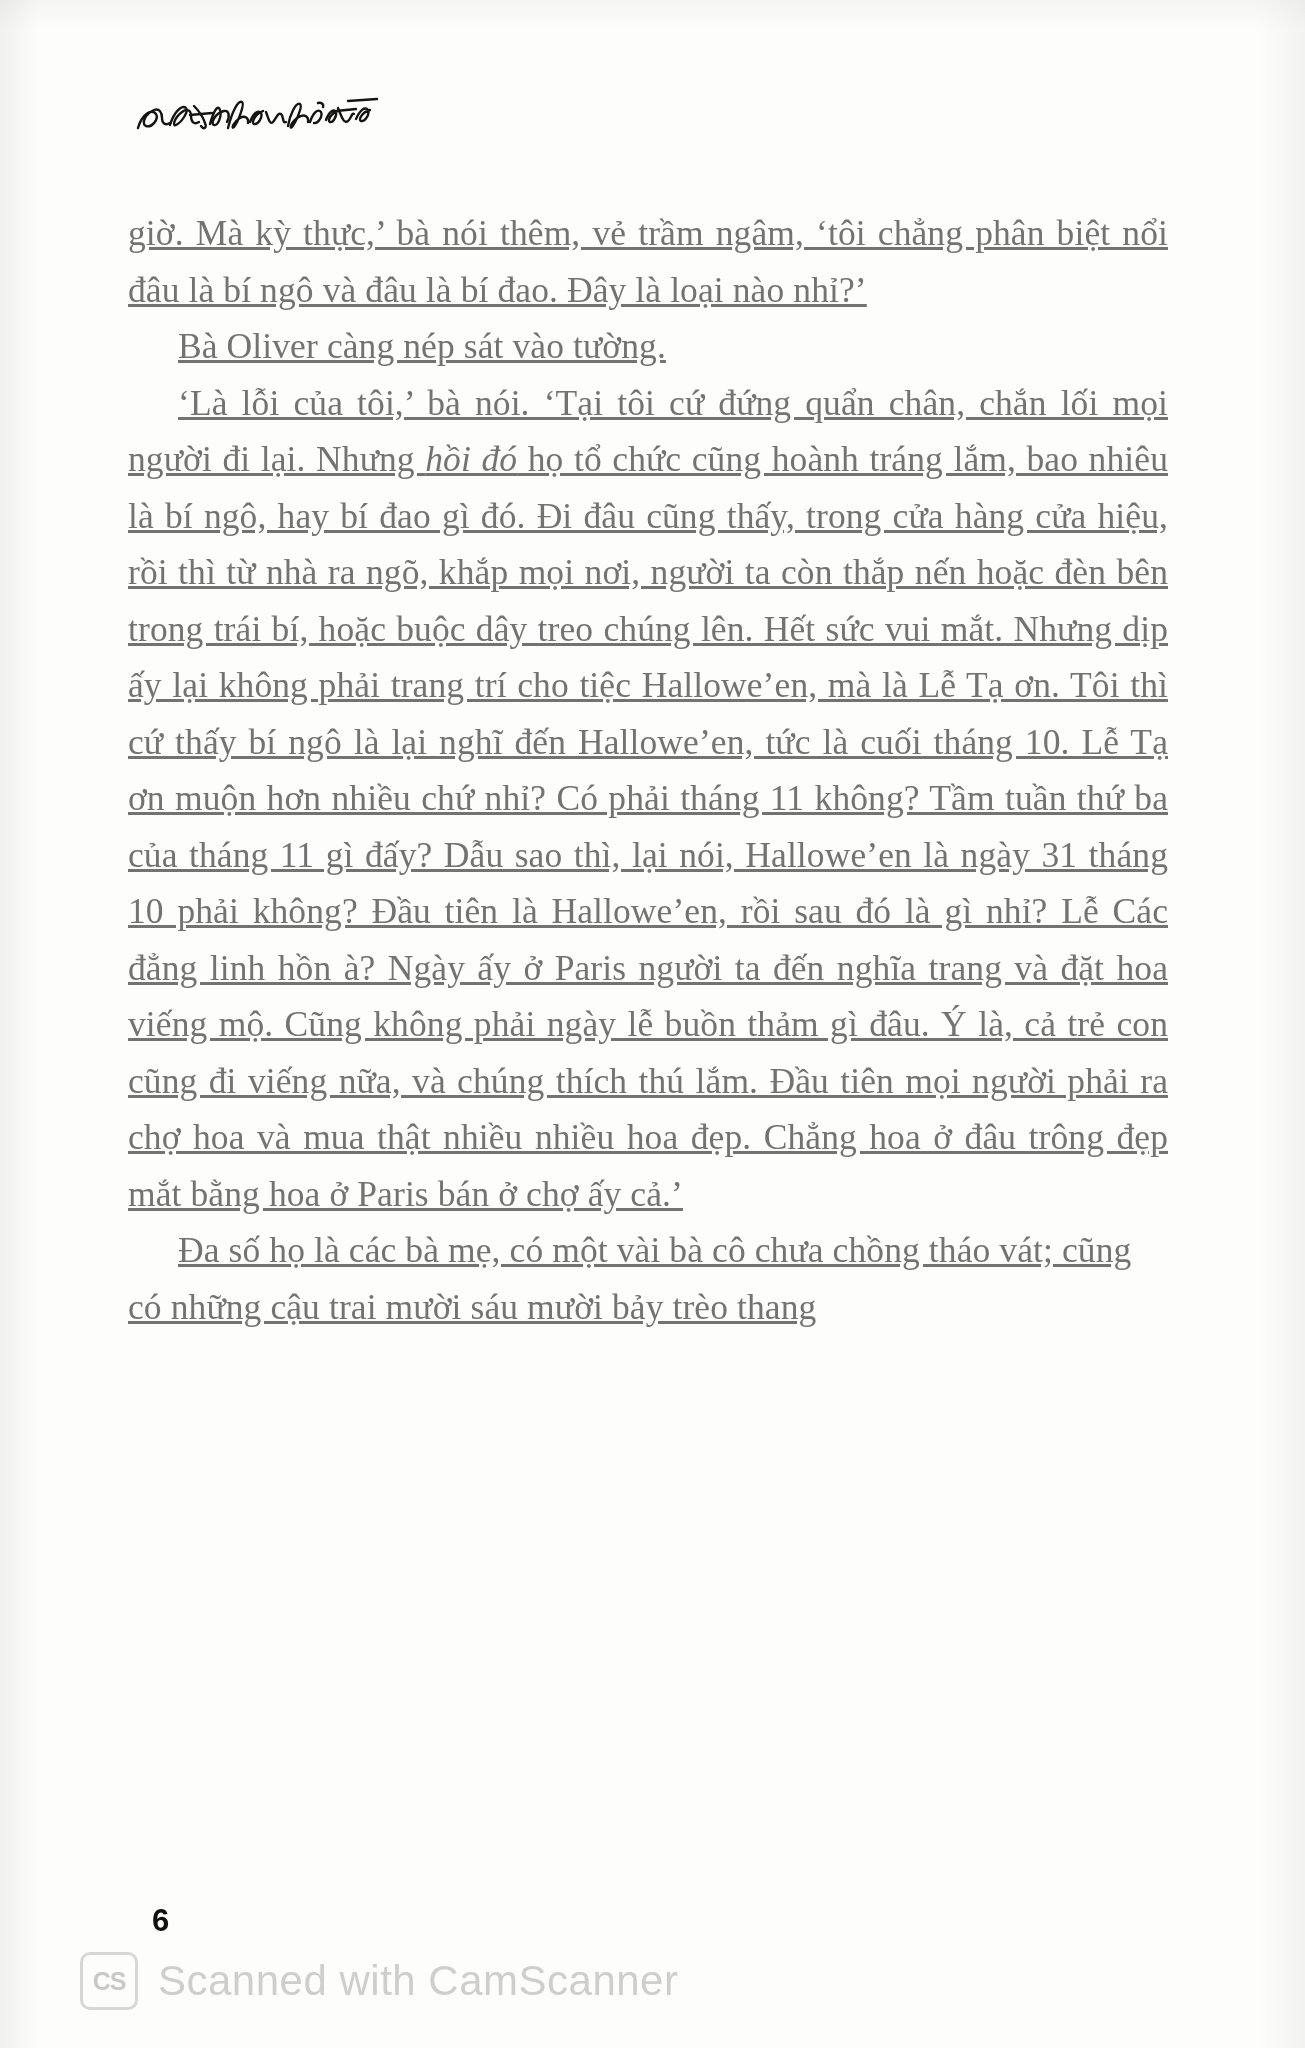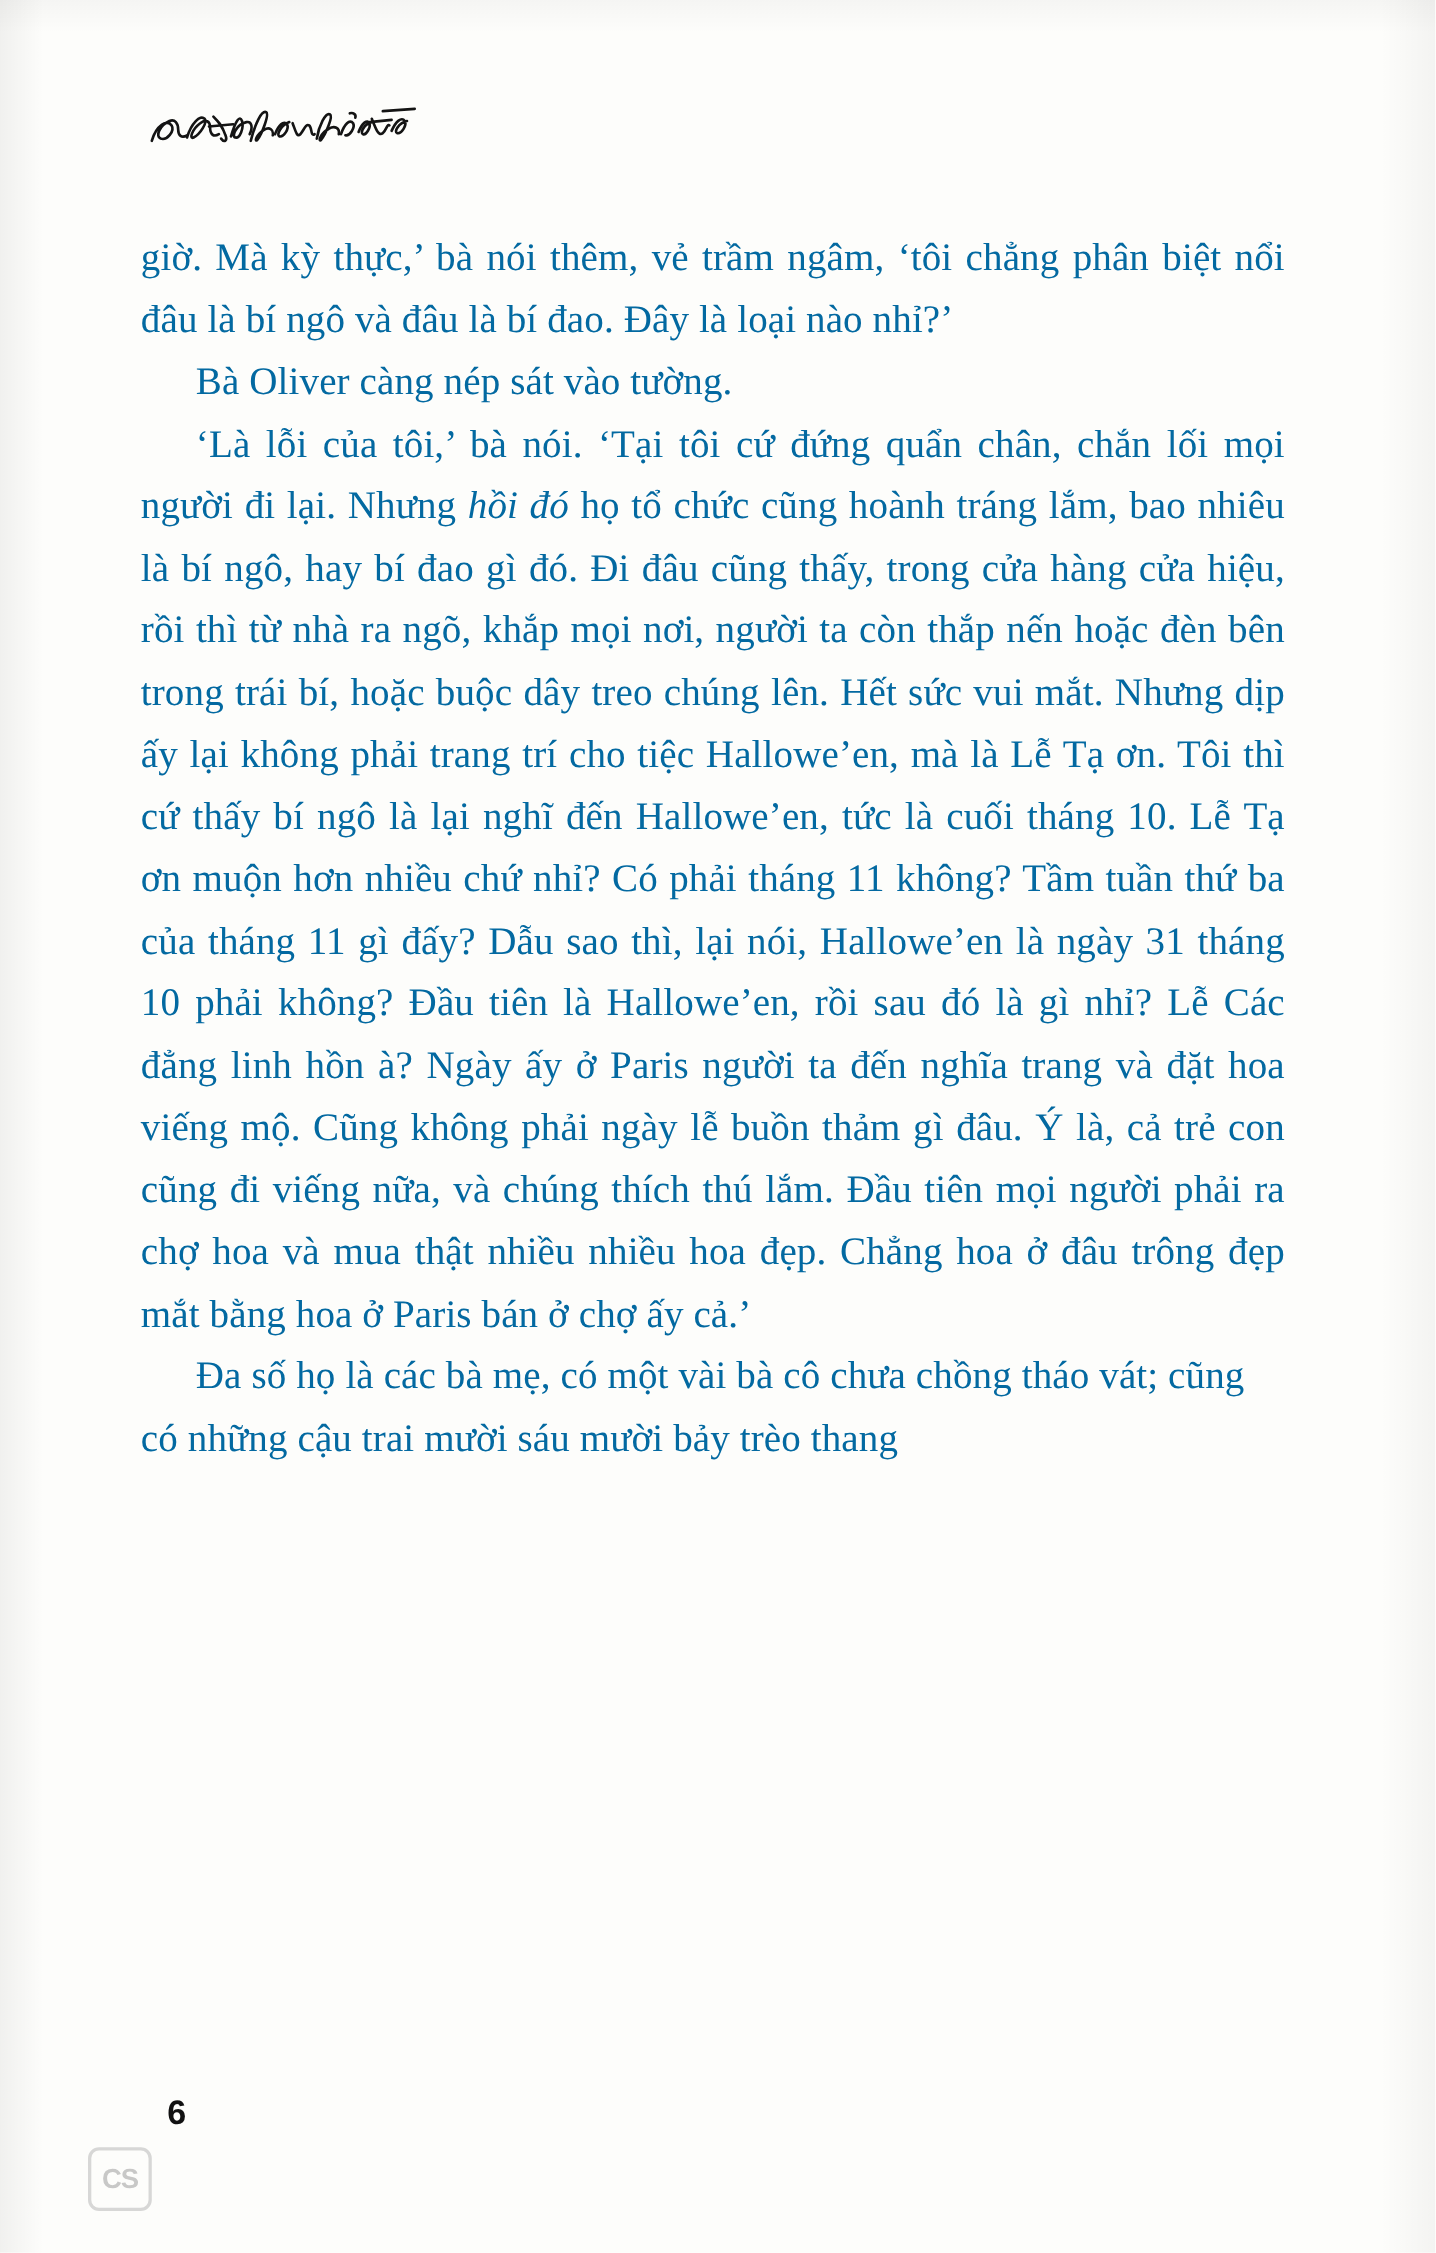--- a/index.html
+++ b/index.html
@@ -48,21 +48,22 @@
   .body-text {
     position: absolute;
     left: 128px;
     top: 205px;
     width: 1040px;
     font-size: 35.5px;
     line-height: 56.5px;
     text-align: justify;
     text-justify: inter-word;
     letter-spacing: 0.1px;
-    color: #0369a1;
+    color: #737373;
+    text-decoration: underline;
   }
 
   .body-text p {
     margin: 0;
     text-indent: 0;
   }
   .body-text p.indent {
     text-indent: 50px;
   }
   .body-text p:last-child {
@@ -144,15 +145,16 @@
     <p class="p0">giờ. Mà kỳ thực,’ bà nói thêm, vẻ trầm ngâm, ‘tôi chẳng phân biệt nổi đâu là bí ngô và đâu là bí đao. Đây là loại nào nhỉ?’</p>
     <p class="p2 indent">Bà Oliver càng nép sát vào tường.</p>
     <p class="p3 indent">‘Là lỗi của tôi,’ bà nói. ‘Tại tôi cứ đứng quẩn chân, chắn lối mọi người đi lại. Nhưng <em>hồi đó</em> họ tổ chức cũng hoành tráng lắm, bao nhiêu là bí ngô, hay bí đao gì đó. Đi đâu cũng thấy, trong cửa hàng cửa hiệu, rồi thì từ nhà ra ngõ, khắp mọi nơi, người ta còn thắp nến hoặc đèn bên trong trái bí, hoặc buộc dây treo chúng lên. Hết sức vui mắt. Nhưng dịp ấy lại không phải trang trí cho tiệc Hallowe’en, mà là Lễ Tạ ơn. Tôi thì cứ thấy bí ngô là lại nghĩ đến Hallowe’en, tức là cuối tháng 10. Lễ Tạ ơn muộn hơn nhiều chứ nhỉ? Có phải tháng 11 không? Tầm tuần thứ ba của tháng 11 gì đấy? Dẫu sao thì, lại nói, Hallowe’en là ngày 31 tháng 10 phải không? Đầu tiên là Hallowe’en, rồi sau đó là gì nhỉ? Lễ Các đẳng linh hồn à? Ngày ấy ở Paris người ta đến nghĩa trang và đặt hoa viếng mộ. Cũng không phải ngày lễ buồn thảm gì đâu. Ý là, cả trẻ con cũng đi viếng nữa, và chúng thích thú lắm. Đầu tiên mọi người phải ra chợ hoa và mua thật nhiều nhiều hoa đẹp. Chẳng hoa ở đâu trông đẹp mắt bằng hoa ở Paris bán ở chợ ấy cả.’</p>
     <p class="p5 indent">Đa số họ là các bà mẹ, có một vài bà cô chưa chồng tháo vát; cũng có những cậu trai mười sáu mười bảy trèo thang</p>
   </div>
 
   <div class="page-number">6</div>
 
   <div class="watermark">
     <div class="cs-badge">CS</div>
+    <div class="cs-text">Scanned with CamScanner</div>
   </div>
 
 </div>
 
 </body></html>

